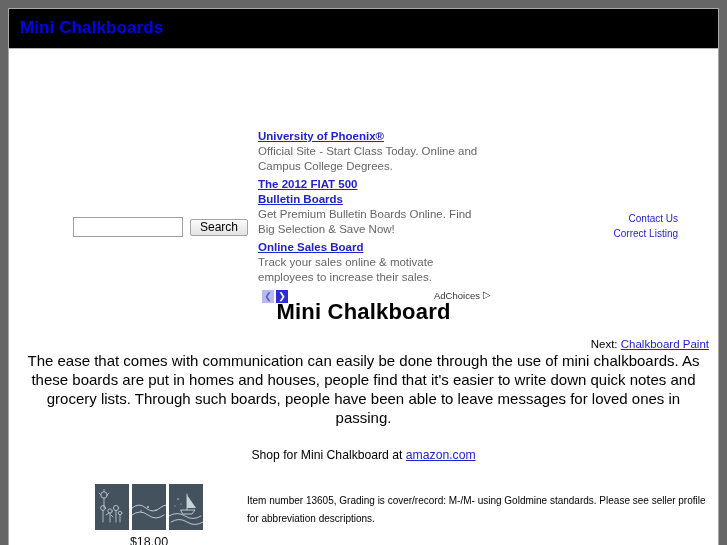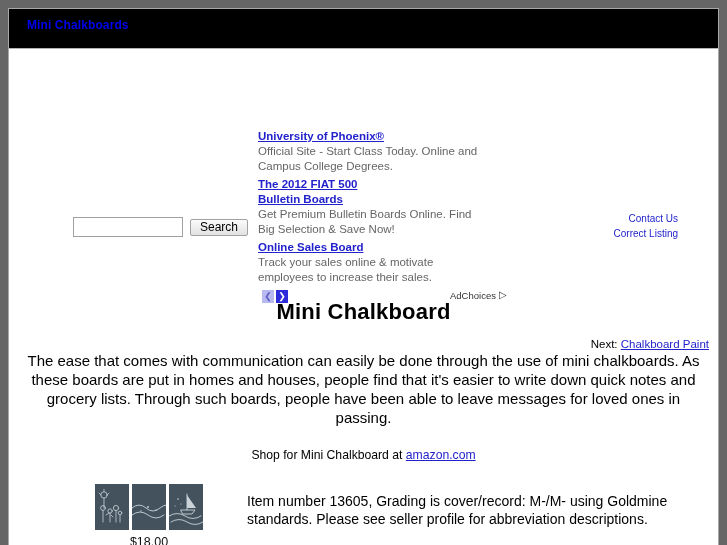--- a/index.html
+++ b/index.html
@@ -32,22 +32,22 @@
     height: 40px;
     background: #000000;
     border-bottom: 1px solid #b5b5b5;
     display: flex;
     align-items: flex-start;
     box-sizing: border-box;
   }
   .site-title {
     color: #0000ee;
     font-weight: bold;
-    font-size: 12px;
-    padding: 9px 0 0 18px;
+    font-size: 17px;
+    padding: 9px 0 0 11px;
     letter-spacing: 0.1px;
   }
   .content-area {
     position: relative;
     height: 496px;
     background: #fff;
   }
 
   
   .ad-band {
@@ -128,21 +128,21 @@
     justify-content: center;
     font-size: 9px;
     line-height: 1;
     color: #ffffff;
     cursor: pointer;
   }
   .nav-arrow.prev { background: #b8b9ef; color: #5b5cc4; }
   .nav-arrow.next { background: #2c2cdb; color: #ffffff; }
   .adchoices {
     position: absolute;
-    left: 192px;
+    left: 176px;
     top: 0;
     font-size: 9.5px;
     color: #333;
     display: flex;
     align-items: flex-start;
     gap: 3px;
     cursor: pointer;
   }
   .adchoices-icon {
     display: inline-block;
@@ -245,21 +245,21 @@
     border: 1px solid #b8a martin;
     border: 1px solid #b8a65c;
     border-radius: 7px;
     cursor: pointer;
   }
   .product-desc {
     position: absolute;
     left: 238px;
     top: 8px;
     width: 470px;
-    font-size: 14px;
+    font-size: 10px;
     line-height: 18px;
   }
 </style>
 </head>
 <body>
 
 <div class="page-frame">
 
   <div class="site-header">
     <div class="site-title">Mini Chalkboards</div>

